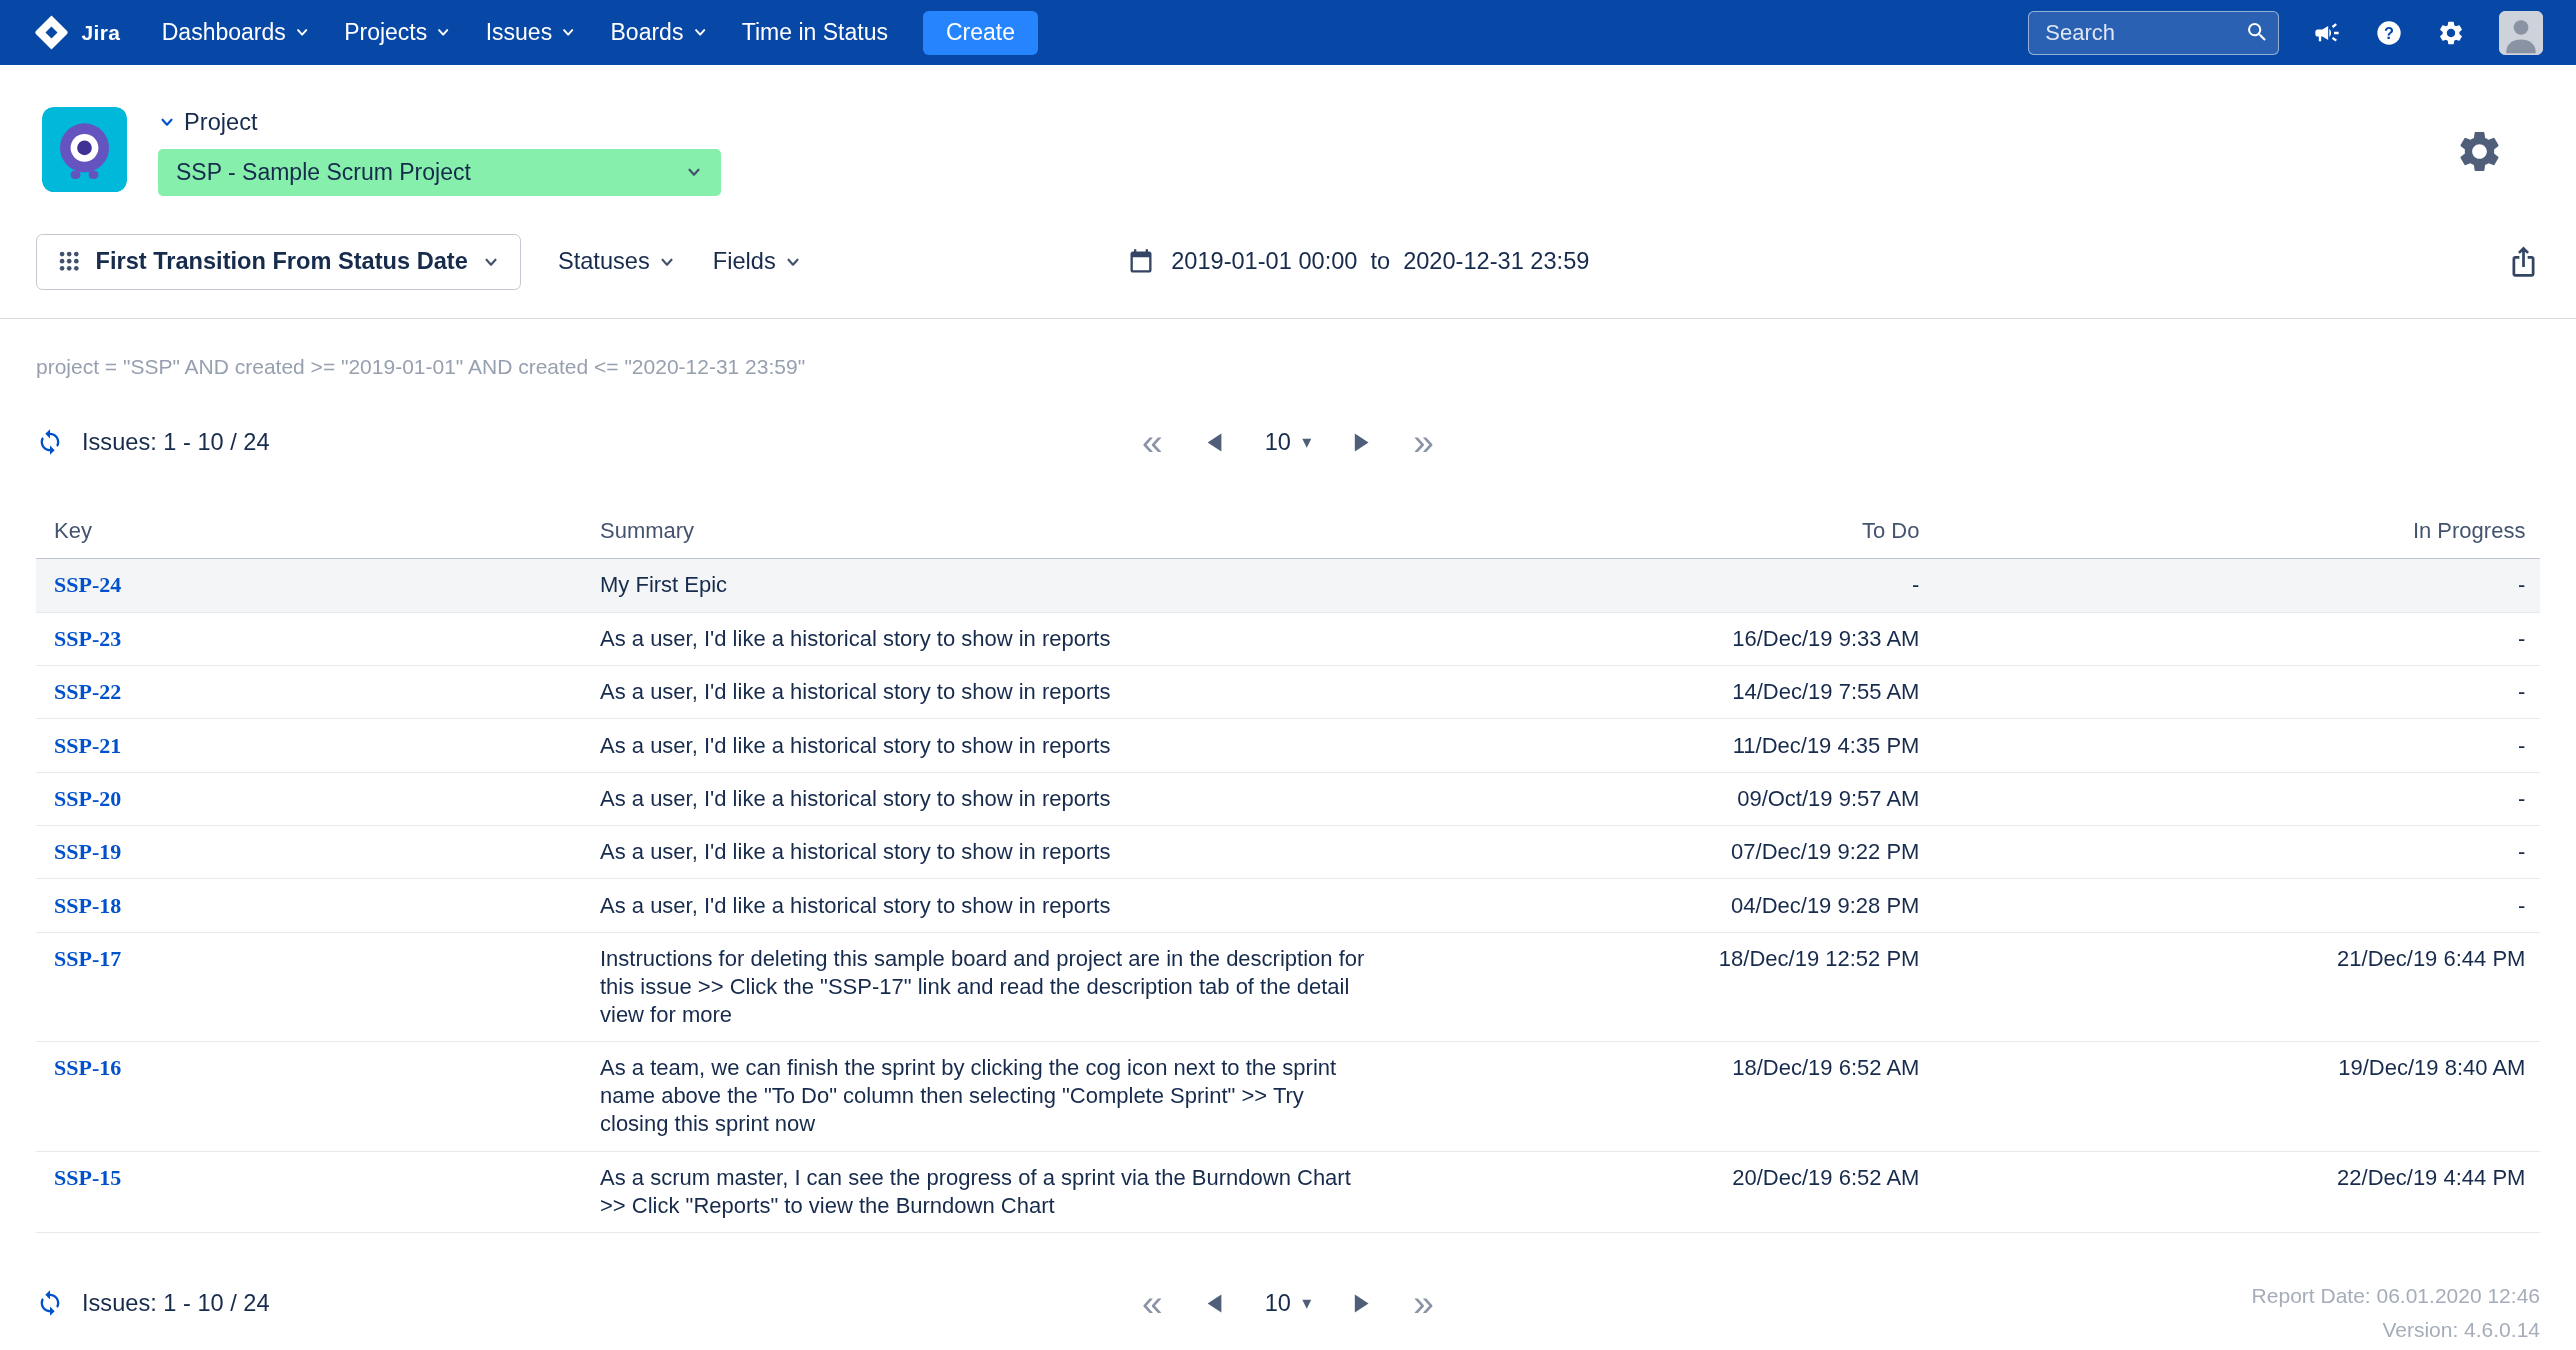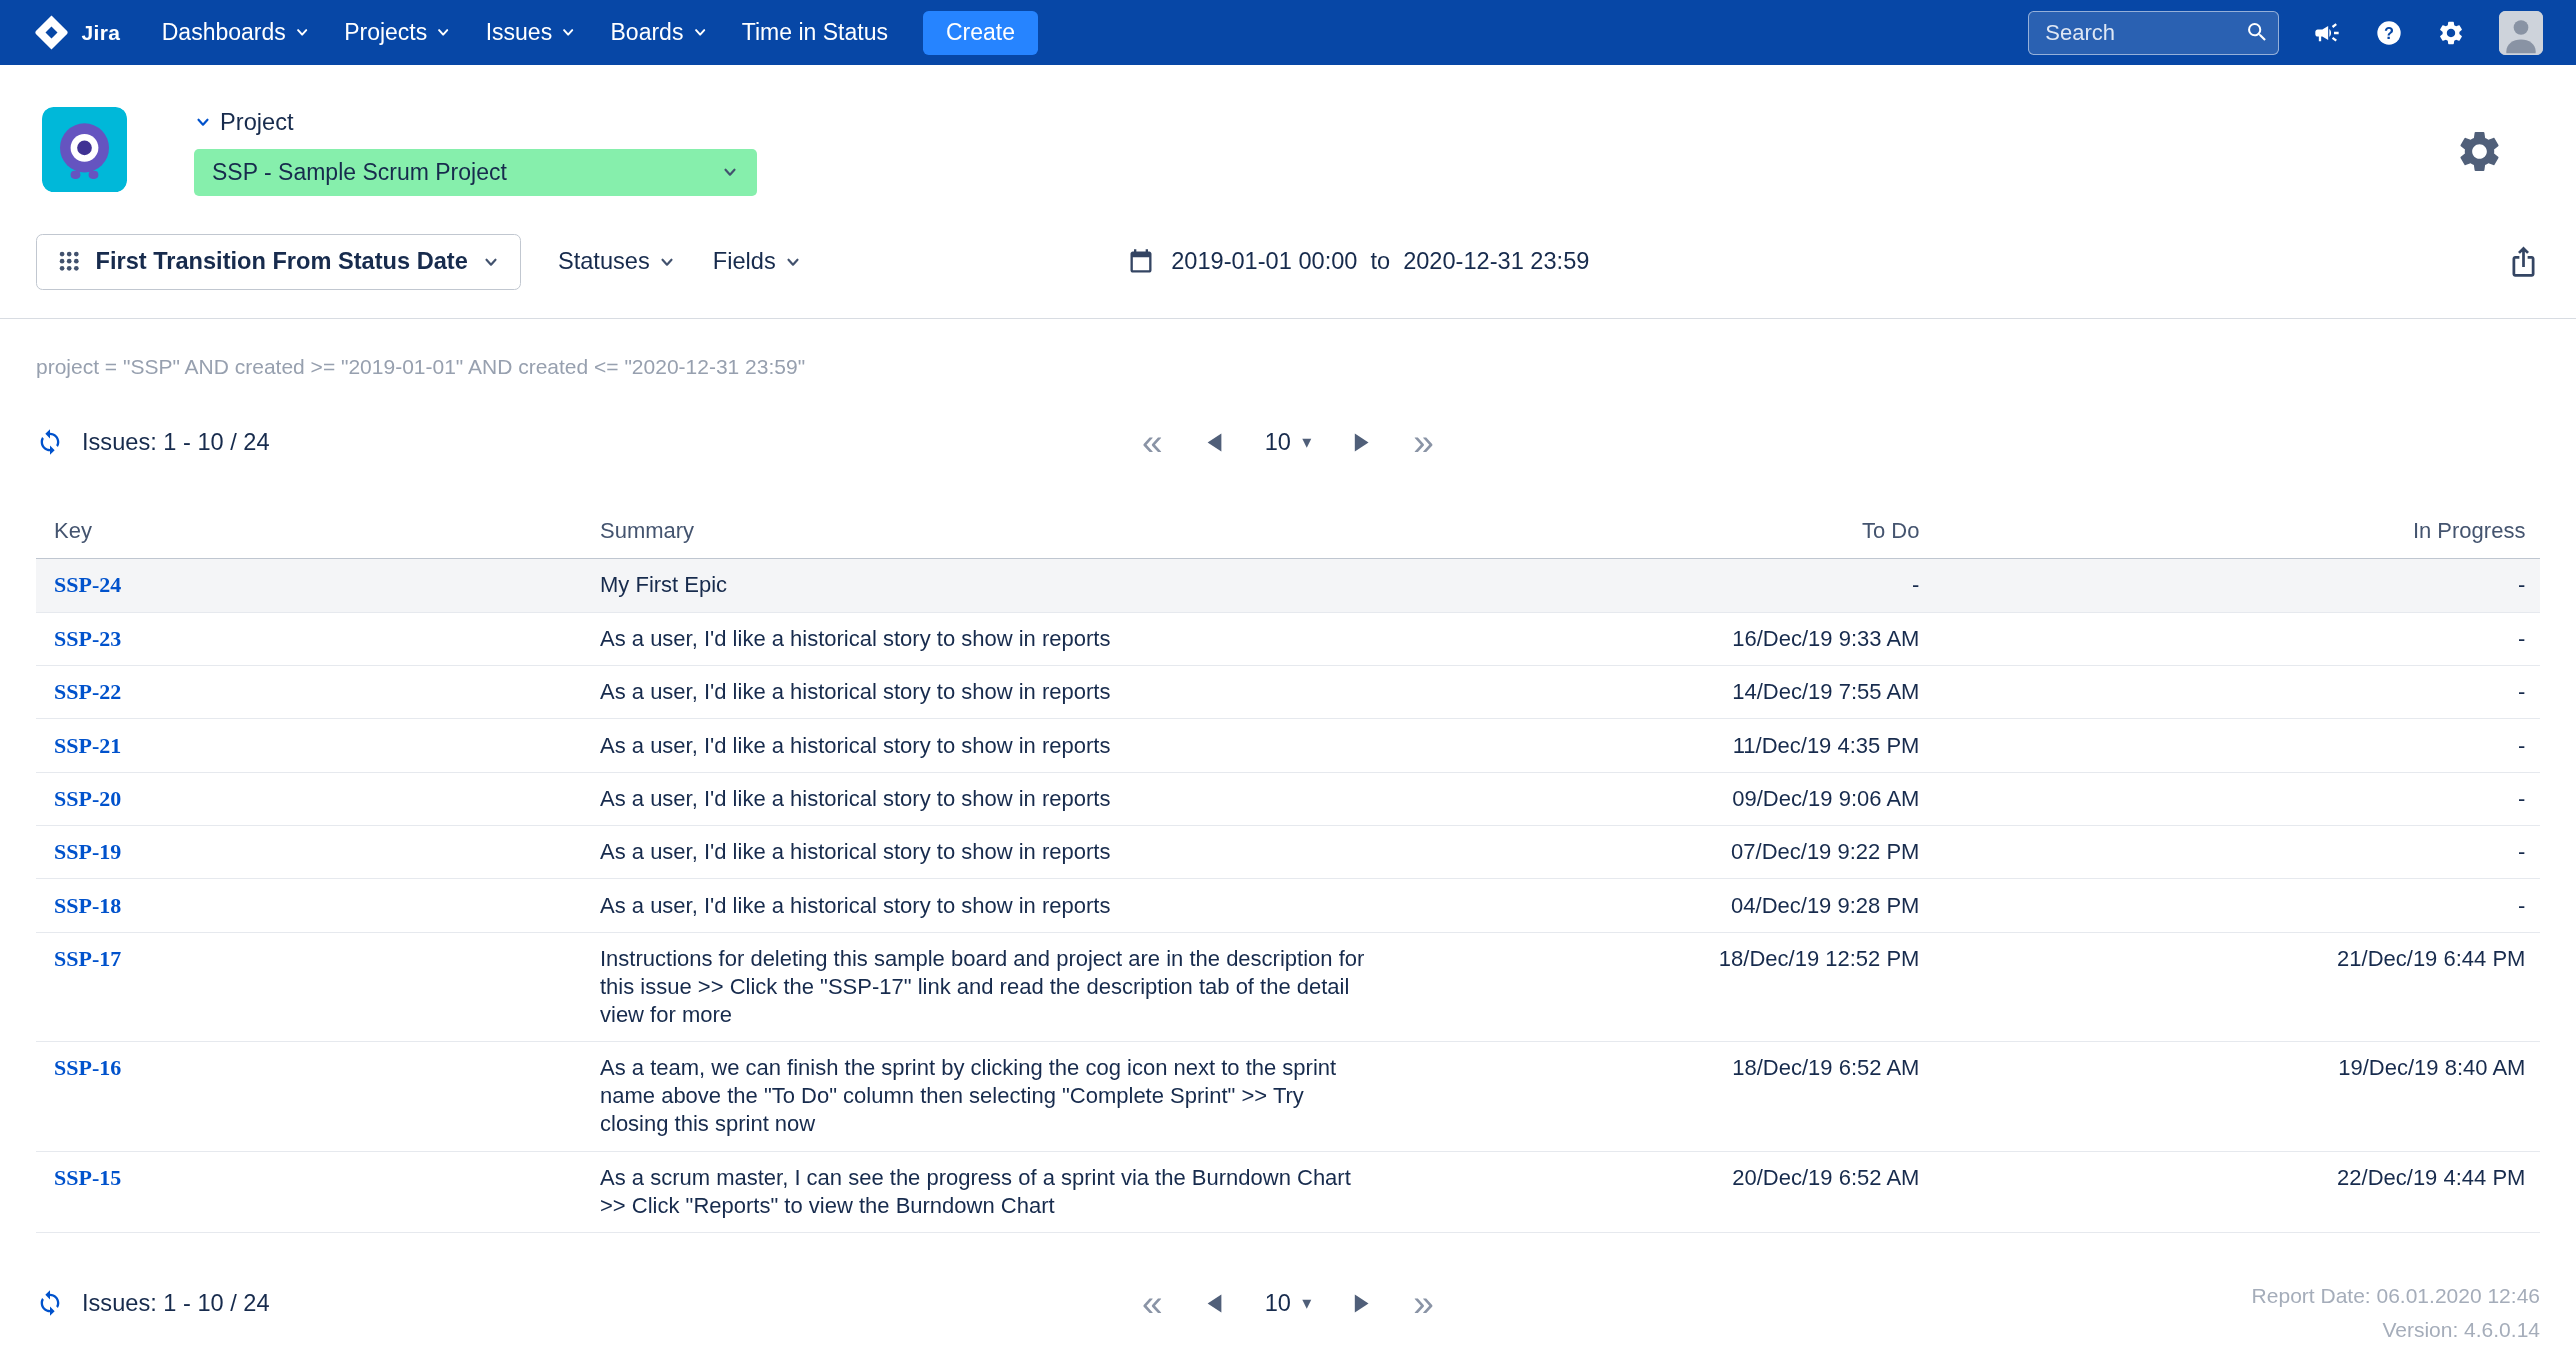--- a/index.html
+++ b/index.html
@@ -40,21 +40,21 @@
   .search input::placeholder { color:rgba(255,255,255,0.85); }
   .search .mag { position:absolute; right:9.8px; top:9.8px; cursor:pointer; }
   .nav-icon { cursor:pointer; }
   .avatar {
     width:44px; height:44px; border-radius:6.5px; overflow:hidden; cursor:pointer;
     background:#CED3DB; display:flex; align-items:center; justify-content:center;
   }
 
   
   .header-block { border-bottom:1.6px solid #D8DCE2; padding-bottom:29px; }
-  .project-header { display:flex; align-items:flex-start; padding:42px 36px 0 42px;gap:36px; }
+  .project-header { display:flex; align-items:flex-start; padding:42px 36px 0 42px; }
   .project-avatar { width:85px; height:85px; border-radius:11.4px; overflow:hidden; flex:0 0 auto; }
   .project-meta { margin-left:31px; }
   .project-label-row {
     display:flex; align-items:center; gap:8.1px; margin-top:1.6px;
     font-size:23.6px; color:var(--text,#172B4D); cursor:pointer;
   }
   .project-label-row .chev { color:#0052CC; }
   .project-select {
     margin-top:13px; width:563px; height:47px; border-radius:4.9px;
     background:#86efac; display:flex; align-items:center; justify-content:space-between;
@@ -382,21 +382,21 @@
             <div class="summary-text">As a user, I'd like a historical story to show in reports</div>
           </td>
           <td class="col-todo">11/Dec/19 4:35 PM</td>
           <td class="col-inprogress">-</td>
         </tr>
         <tr>
           <td class="col-key"><a href="#">SSP-20</a></td>
           <td class="col-summary">
             <div class="summary-text">As a user, I'd like a historical story to show in reports</div>
           </td>
-          <td class="col-todo">09/Dec/19 9:06 AM</td>
+          <td class="col-todo">09/Oct/19 9:57 AM</td>
           <td class="col-inprogress">-</td>
         </tr>
         <tr>
           <td class="col-key"><a href="#">SSP-19</a></td>
           <td class="col-summary">
             <div class="summary-text">As a user, I'd like a historical story to show in reports</div>
           </td>
           <td class="col-todo">07/Dec/19 9:22 PM</td>
           <td class="col-inprogress">-</td>
         </tr>

